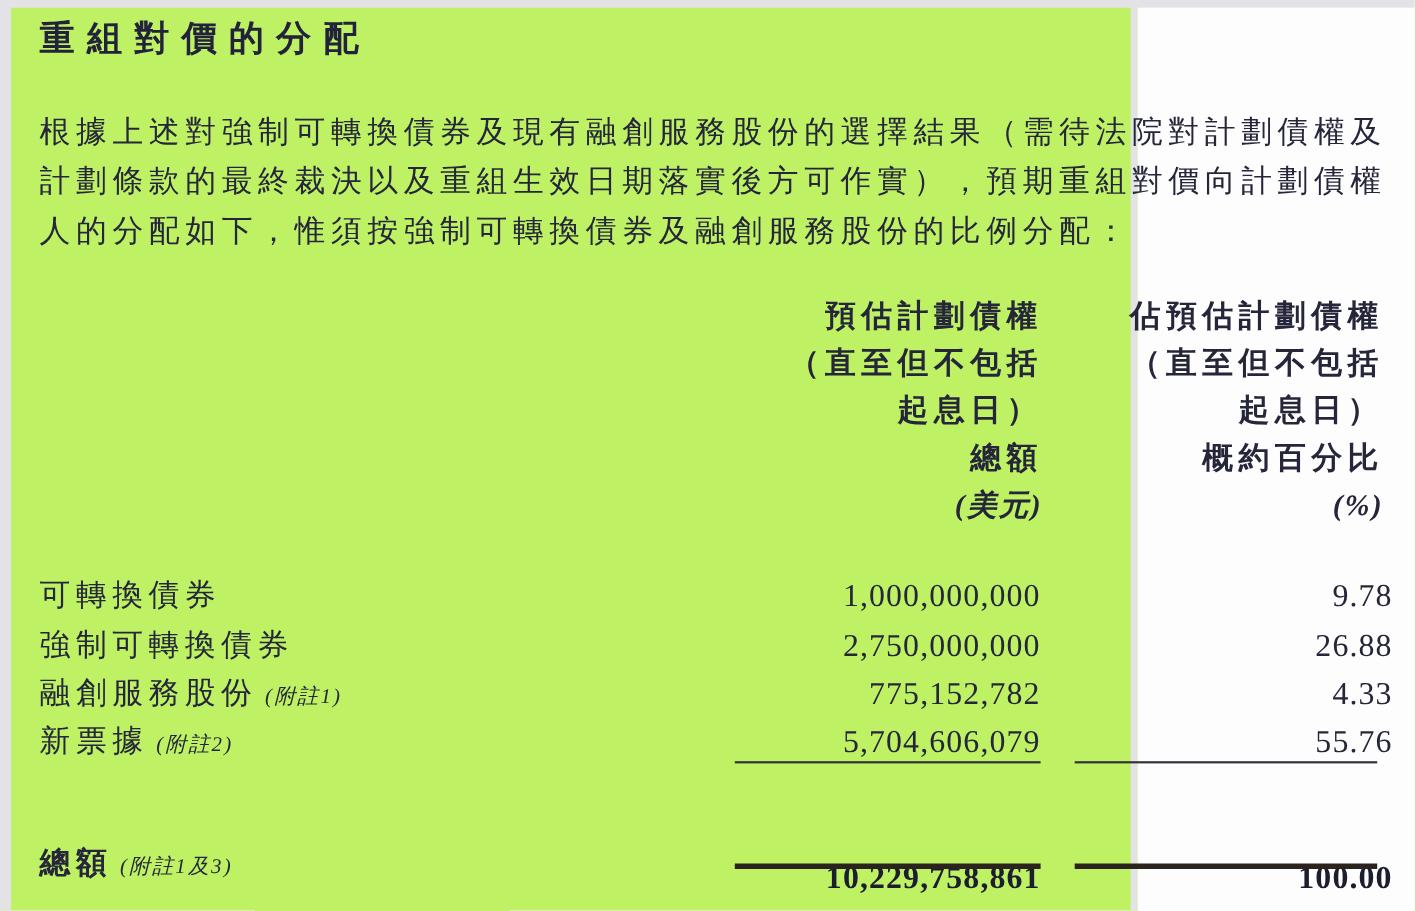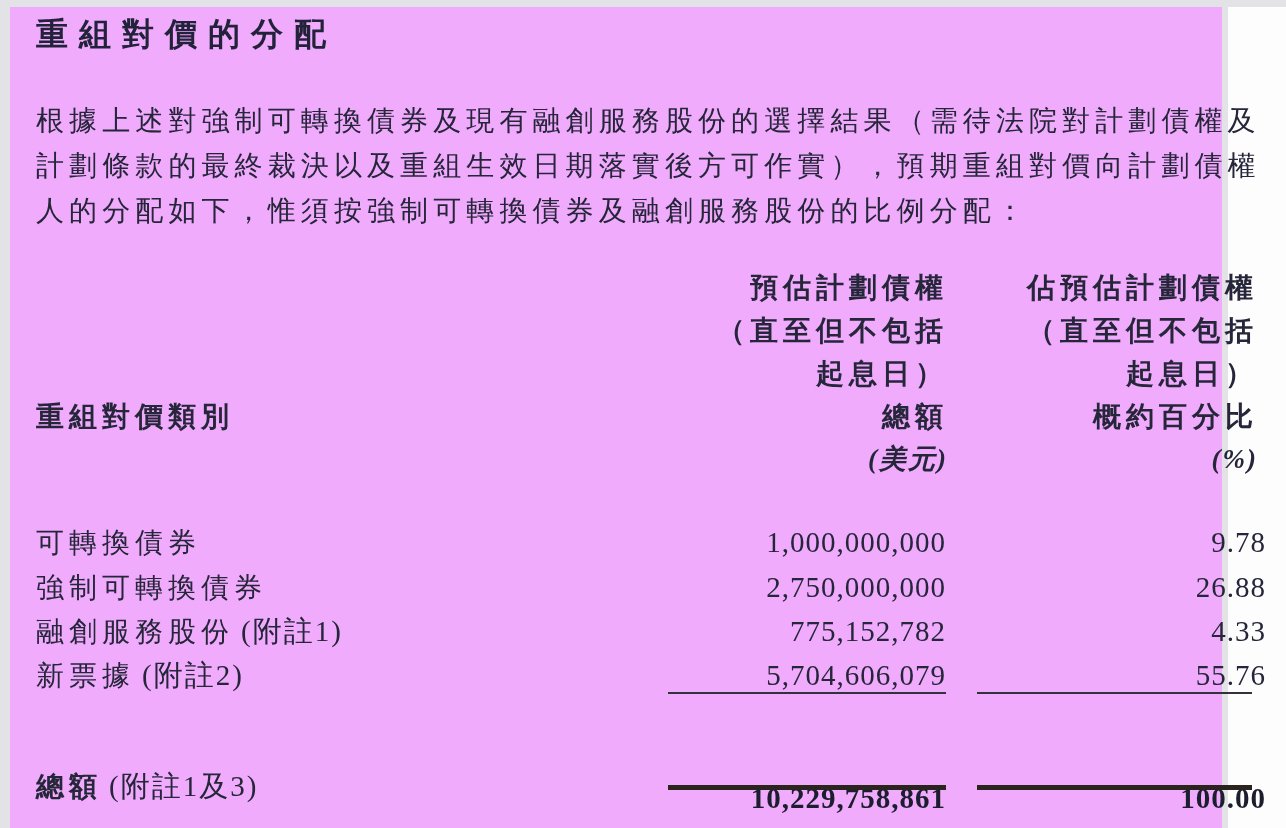--- a/index.html
+++ b/index.html
@@ -6,23 +6,23 @@
     margin: 0;
     padding: 0;
     width: 1286px;
     height: 828px;
     background: #fdfdfe;
     overflow: hidden;
     font-family: "Liberation Serif", "DejaVu Serif", serif;
   }
   .canvas {
     position: relative;
-    width: 1228px;
+    width: 1034px;
     height: 828px;
-    background: #f0abfc;
+    background: #bef264;
     color: #26263a;
   }
   
   .edge { position: absolute; background: #e3e3e7; }
   .edge-top { top: 0; left: 0; width: 1286px; height: 7px; }
   .edge-left { top: 0; left: 0; width: 10px; height: 828px; }
   .edge-right { top: 0; right: 0; width: 6px; height: 828px; }
 
   .abs { position: absolute; white-space: nowrap; }
 
@@ -60,21 +60,21 @@
     letter-spacing: 2px;
   }
   .rowhead {
     left: 36px; top: 398px;
     font-size: 28px; font-weight: bold;
     letter-spacing: 5px;
   }
 
   .trow { left: 0; width: 1286px; height: 34px; line-height: 34px; font-size: 28px; }
   .trow .cat   { position: absolute; left: 36px; white-space: nowrap; letter-spacing: 5px; }
-  .trow .note  { letter-spacing: 2px; margin-left: 7px; font-size: 29px; }
+  .trow .note  { font-style: italic; letter-spacing: 2px; margin-left: 7px; font-size: 19px; }
   .trow .amt   { position: absolute; left: 600px; width: 346px; text-align: right; font-size: 29px; letter-spacing: 1px; }
   .trow .pct   { position: absolute; left: 904px; width: 346px; text-align: right; font-size: 29px; letter-spacing: 1px; padding-left: 16px; }
 
   .trow-total .cat-label { font-weight: bold; }
   .trow-total .amt, .trow-total .pct { font-weight: bold; color: #1d1d30; margin-top: 12px; }
 
   .rule { position: absolute; }
   .rule-thin  { height: 2px; background: #32323c; }
   .rule-thick { height: 5px; background: #2a231e; }
   .rule-c2 { left: 668px; width: 278px; }
@@ -106,21 +106,20 @@
   </div>
 
   <div class="abs colhead colhead-3">
     <div>佔預估計劃債權</div>
     <div>（直至但不包括</div>
     <div>起息日）</div>
     <div>概約百分比</div>
     <div class="unit">(%)</div>
   </div>
 
-  <div class="abs rowhead">重組對價類別</div>
 
   <div class="abs trow" style="top:525px">
     <span class="cat"><span class="cat-label">可轉換債券</span><span class="note"></span></span>
     <span class="amt">1,000,000,000</span>
     <span class="pct">9.78</span>
   </div>
 
   <div class="abs trow" style="top:570px">
     <span class="cat"><span class="cat-label">強制可轉換債券</span><span class="note"></span></span>
     <span class="amt">2,750,000,000</span>

